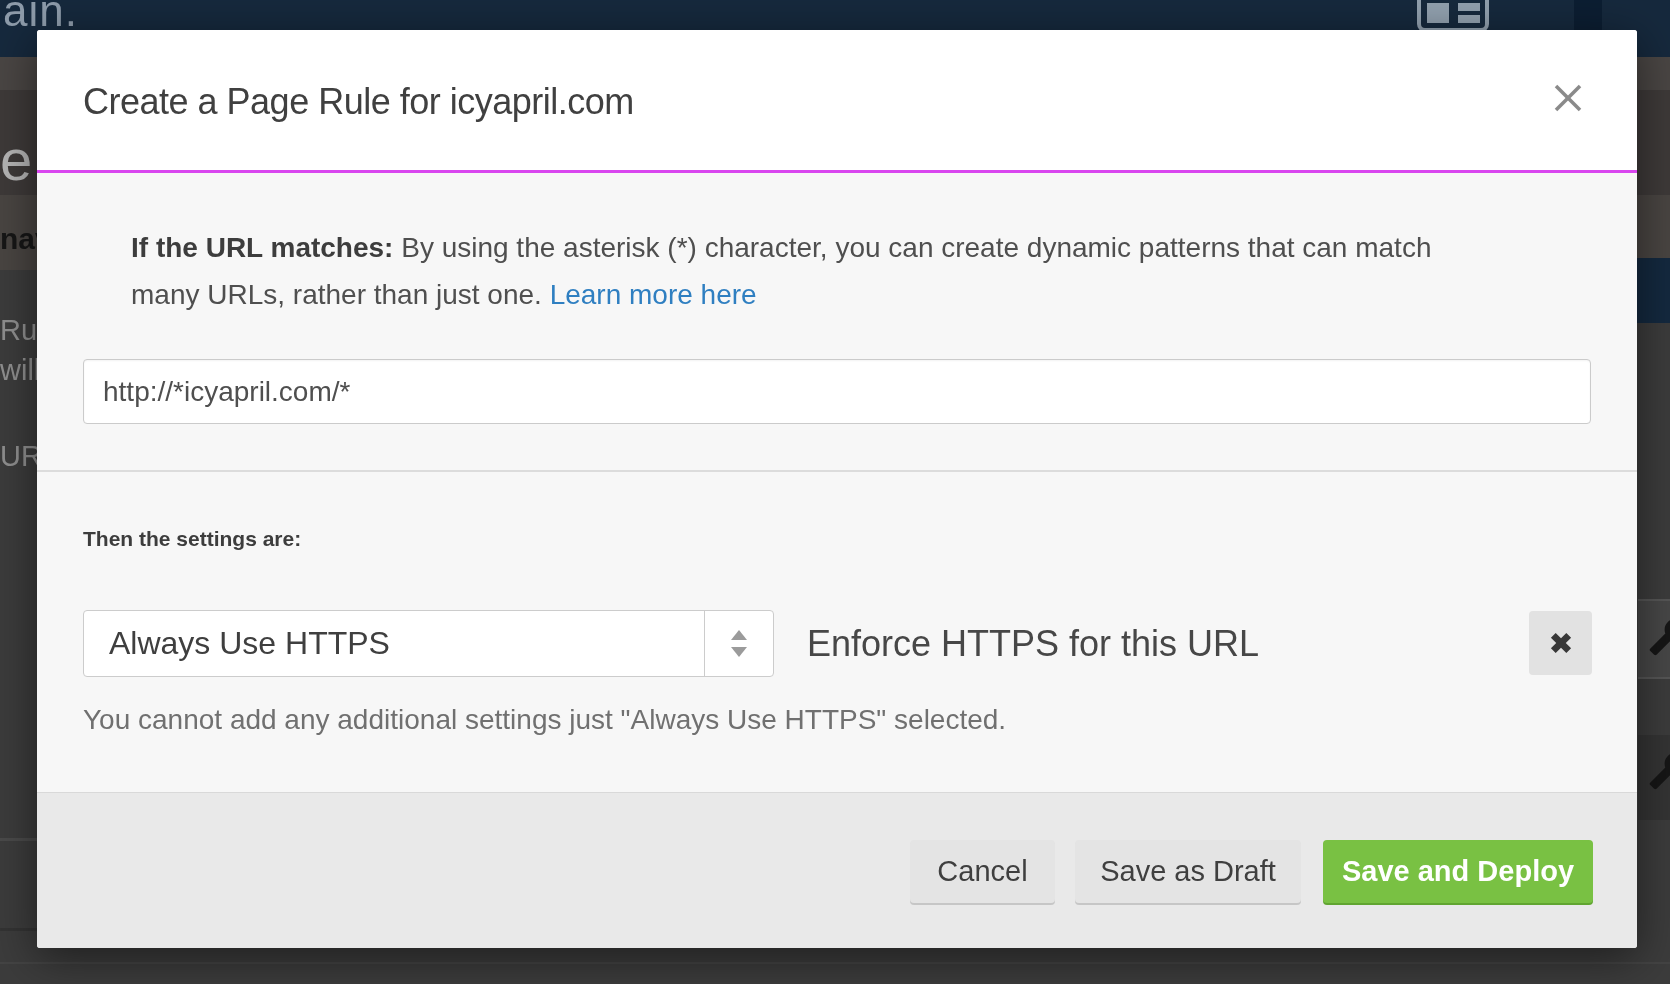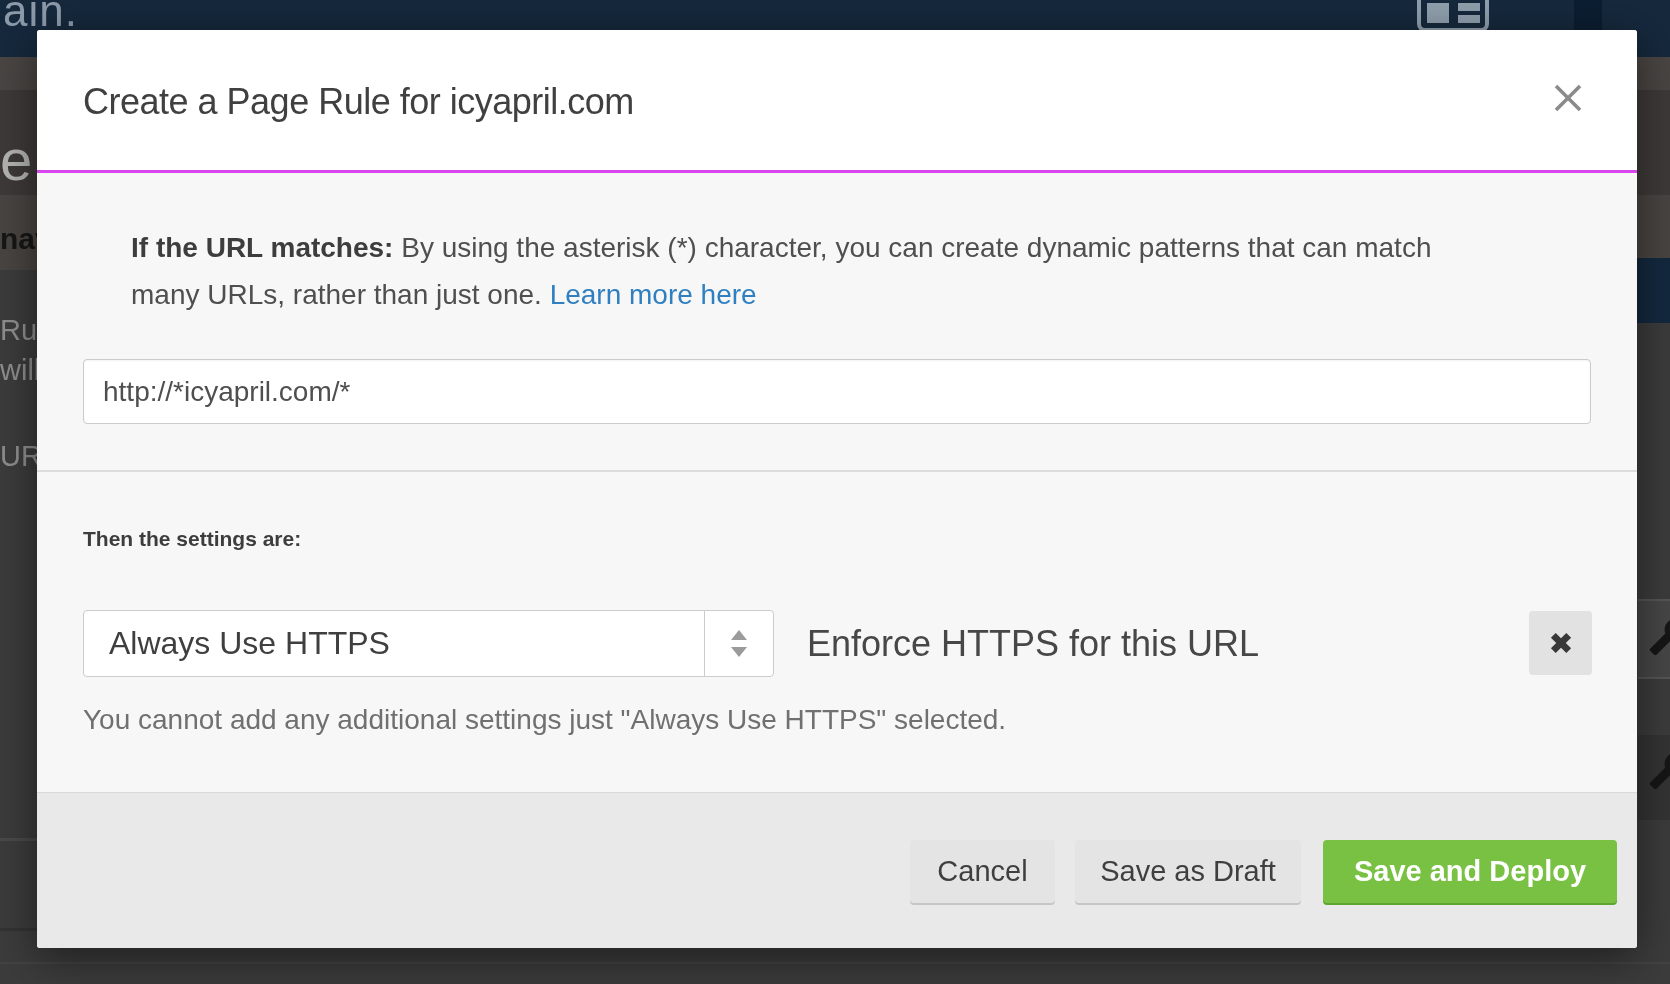--- a/index.html
+++ b/index.html
@@ -88,21 +88,21 @@
   .helper-text { position:absolute; left:46px; top:674px; font-size:28px; color:#707070; white-space:nowrap; }
 
   .modal-footer { position:absolute; left:0; top:762px; width:100%; height:156px; background:#e9e9e9;
            border-top:1px solid #d9d9d9; border-radius:0 0 3px 3px; box-sizing:border-box; }
   .btn { position:absolute; top:47px; height:63px; border:none; border-radius:4px; font-size:29px;
            font-family:"Liberation Sans", sans-serif; display:flex; align-items:center; justify-content:center;
            cursor:pointer; white-space:nowrap; }
   .btn-gray  { background:#e4e4e4; color:#3f3f3f; box-shadow:0 2px 0 rgba(0,0,0,.15); }
   .btn-cancel { left:873px;  width:145px; }
   .btn-draft  { left:1038px; width:226px; }
-  .btn-green  { left:1286px; width:294px; background:#79c143; color:#ffffff; font-weight:600;
+  .btn-green  { left:1286px; width:270px; background:#79c143; color:#ffffff; font-weight:600;
            box-shadow:0 2px 0 #61a531; }
 </style>
 </head>
 <body>
 
 <div class="abs topbar">
   <span class="topbar-fragment">ain.</span>
   <span class="layout-icon">
     <span class="li-block"></span>
     <span class="li-bar1"></span>

